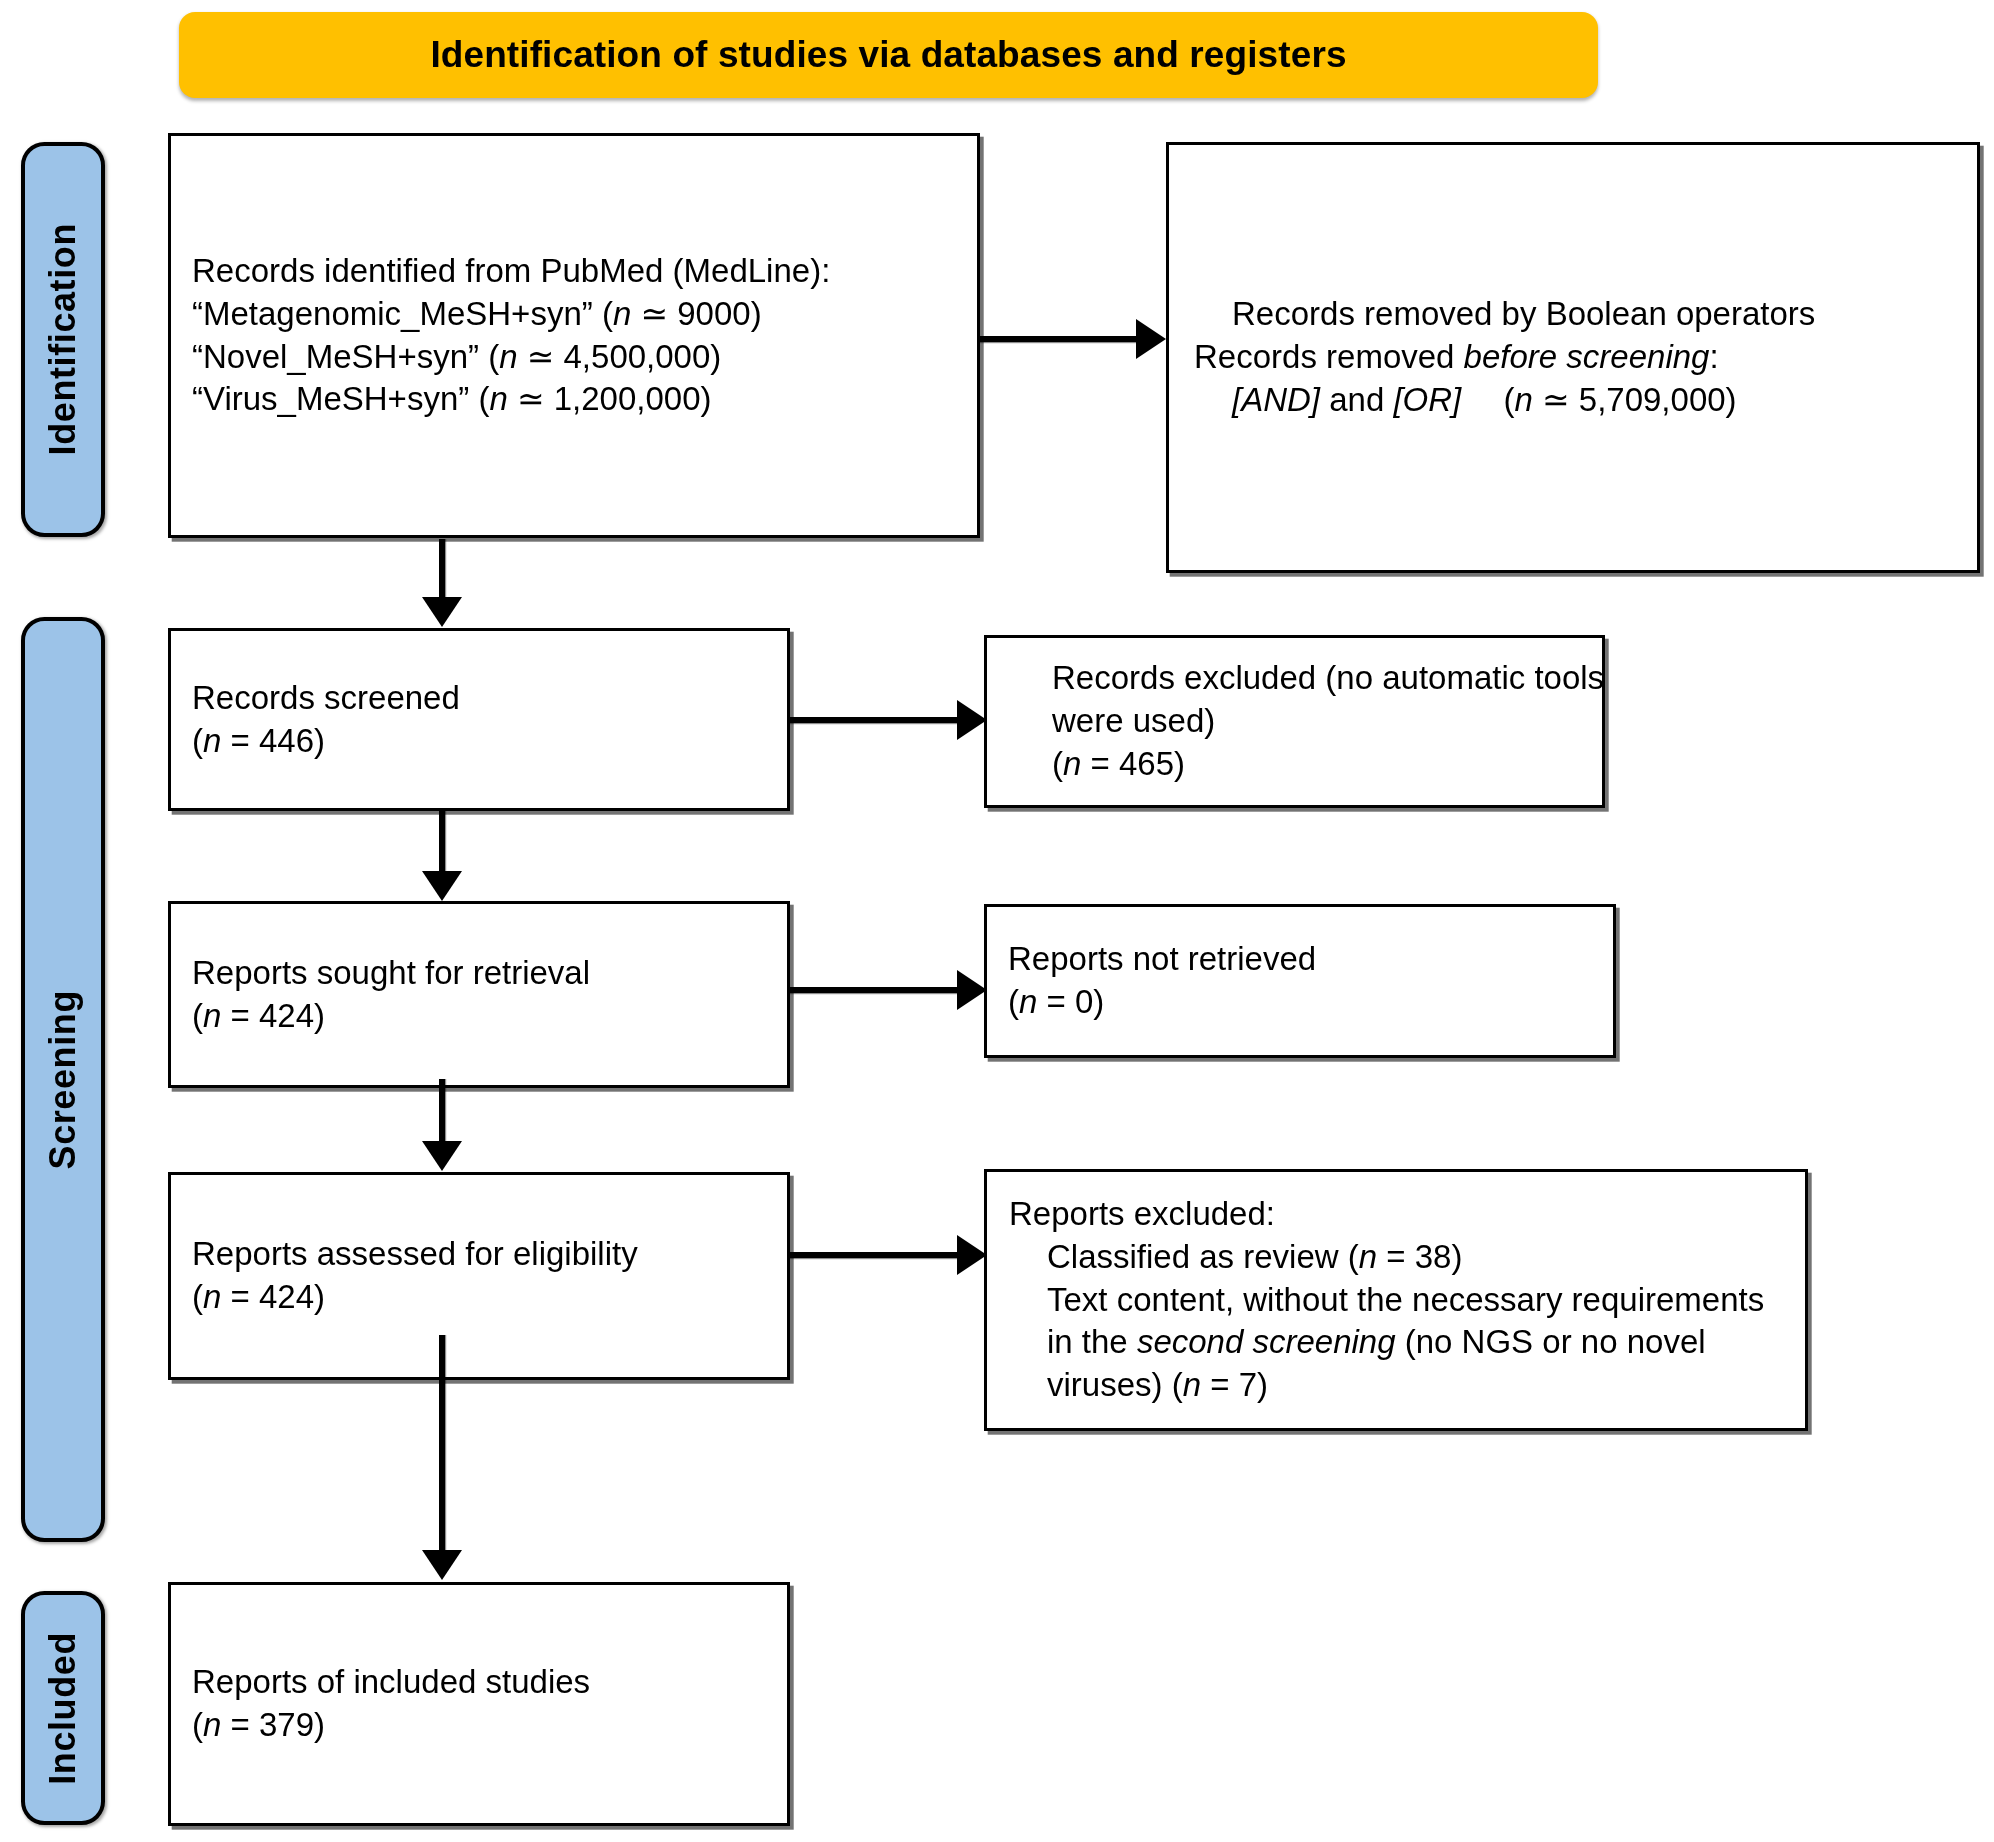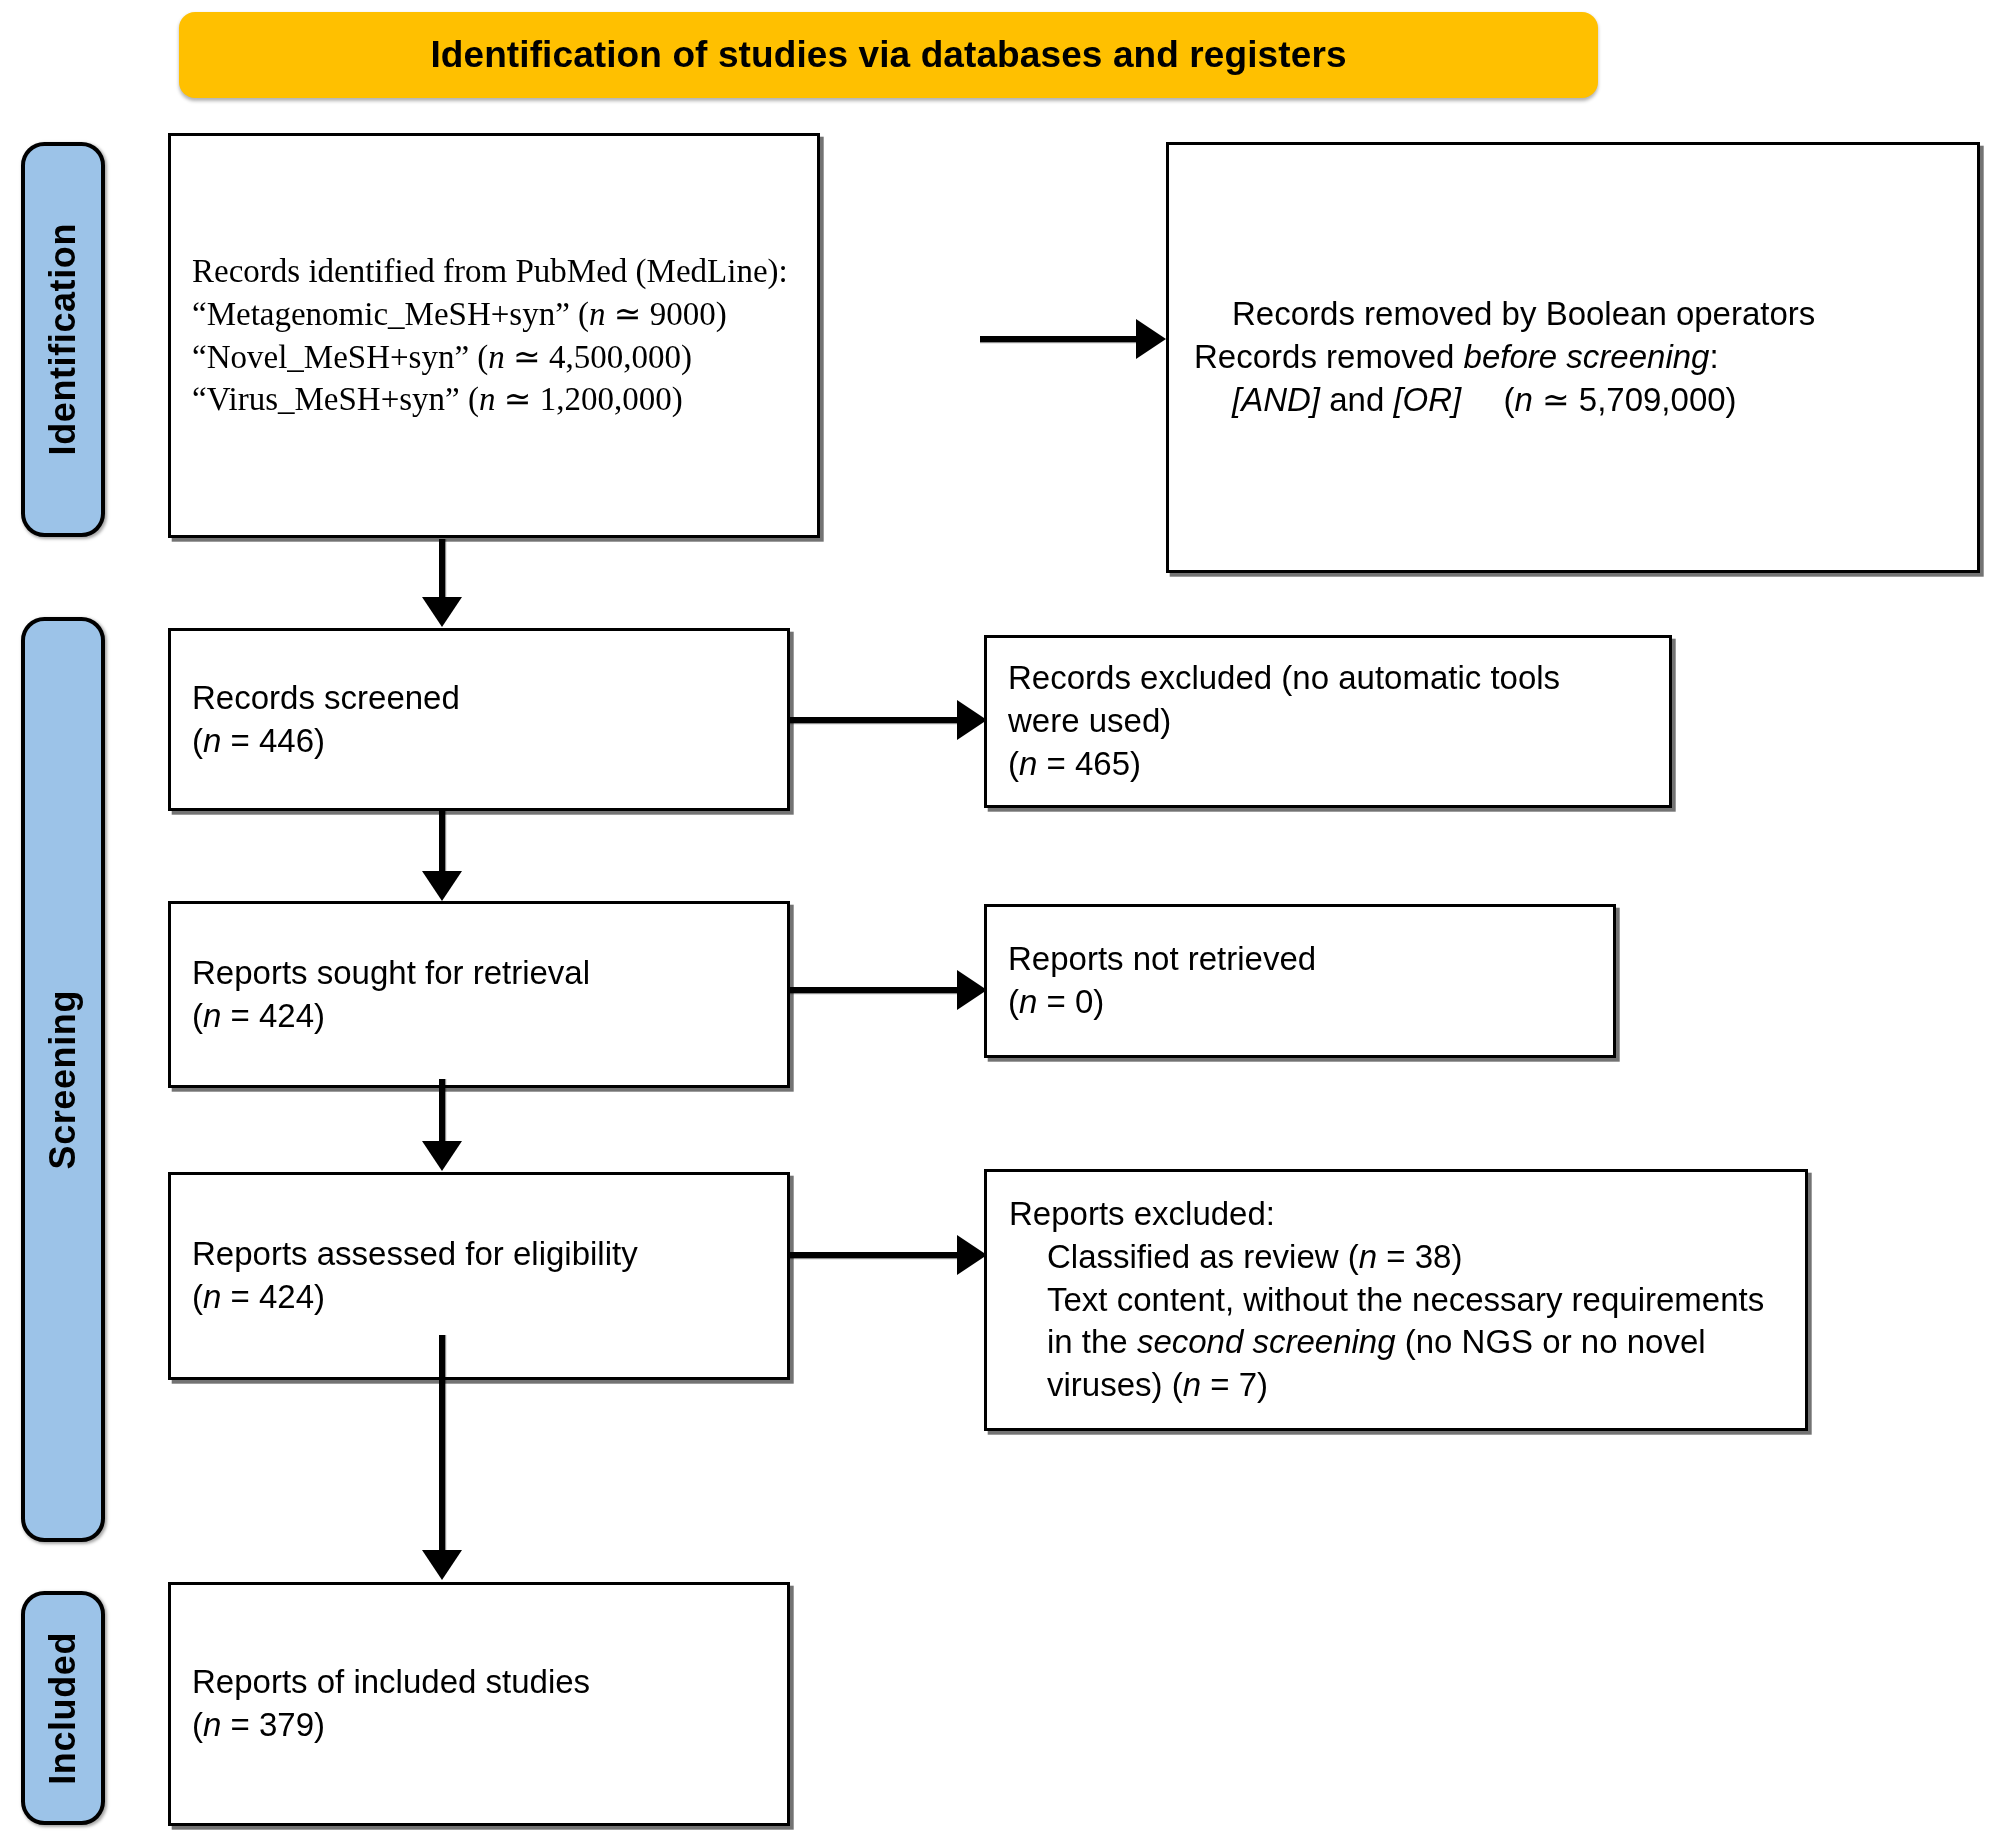--- a/index.html
+++ b/index.html
@@ -121,21 +121,21 @@
   </div>
 
   <div class="abs stage" style="left:21px; top:617px; width:84px; height:925px;">
     <span class="stage-text">Screening</span>
   </div>
 
   <div class="abs stage" style="left:21px; top:1591px; width:84px; height:234px;">
     <span class="stage-text">Included</span>
   </div>
 
-  <div class="abs fbox" style="left:168px; top:133px; width:652px; height:405px;font-family:Liberation Serif, serif;">
+  <div class="abs fbox" style="left:168px; top:133px; width:812px; height:405px;">
     <div class="fbox-inner">
       <div class="fline">Records identified from PubMed (MedLine):</div>
       <div class="fline"><span>“Metagenomic_MeSH+syn” (</span><span class="it">n</span><span> ≃ 9000)</span></div>
       <div class="fline"><span>“Novel_MeSH+syn” (</span><span class="it">n</span><span> ≃ 4,500,000)</span></div>
       <div class="fline"><span>“Virus_MeSH+syn” (</span><span class="it">n</span><span> ≃ 1,200,000)</span></div>
     </div>
   </div>
 
   <div class="abs fbox" style="left:1166px; top:142px; width:814px; height:431px;">
     <div class="fbox-inner" style="padding:0 25px;">
@@ -151,21 +151,21 @@
   <div class="abs vline" style="left:439px; top:539px; height:60px;"></div>
   <div class="abs arrow-down" style="left:422px; top:597px;"></div>
 
   <div class="abs fbox" style="left:168px; top:628px; width:622px; height:183px;">
     <div class="fbox-inner">
       <div class="fline">Records screened</div>
       <div class="fline"><span>(</span><span class="it">n</span><span> = 446)</span></div>
     </div>
   </div>
 
-  <div class="abs fbox" style="left:984px; top:635px; width:688px; height:173px;">
+  <div class="abs fbox" style="left:984px; top:635px; width:621px; height:173px;padding-left:44px;">
     <div class="fbox-inner">
       <div class="fline">Records excluded (no automatic tools</div>
       <div class="fline">were used)</div>
       <div class="fline"><span>(</span><span class="it">n</span><span> = 465)</span></div>
     </div>
   </div>
 
   <div class="abs hline" style="left:790px; top:717px; width:170px;"></div>
   <div class="abs arrow-right" style="left:957px; top:700px;"></div>
 

